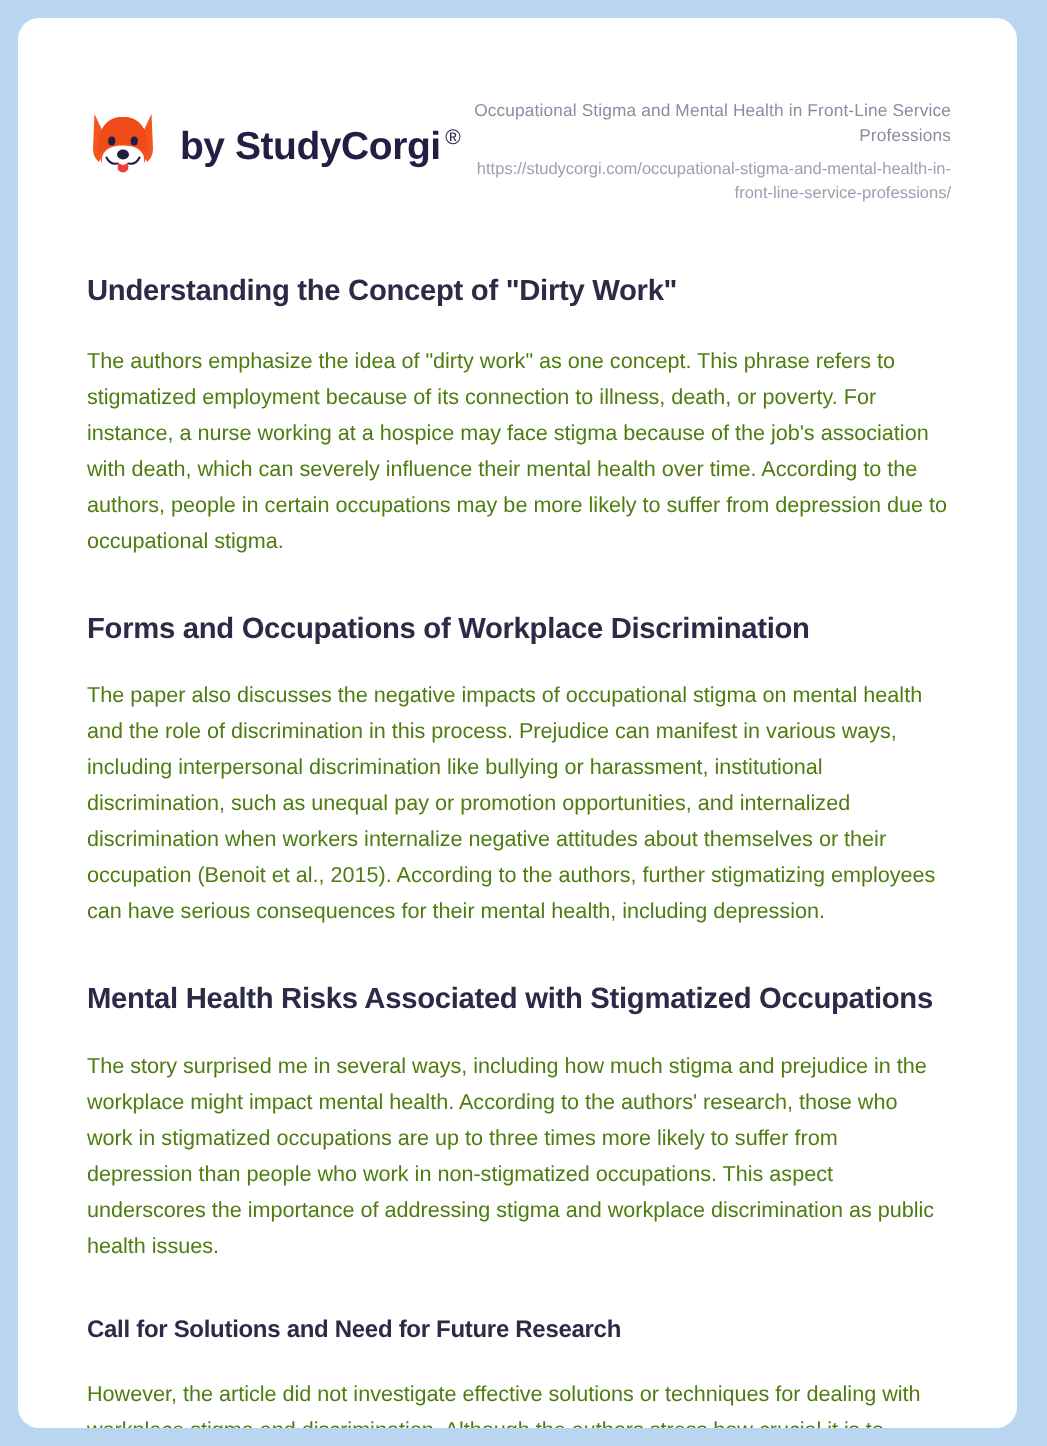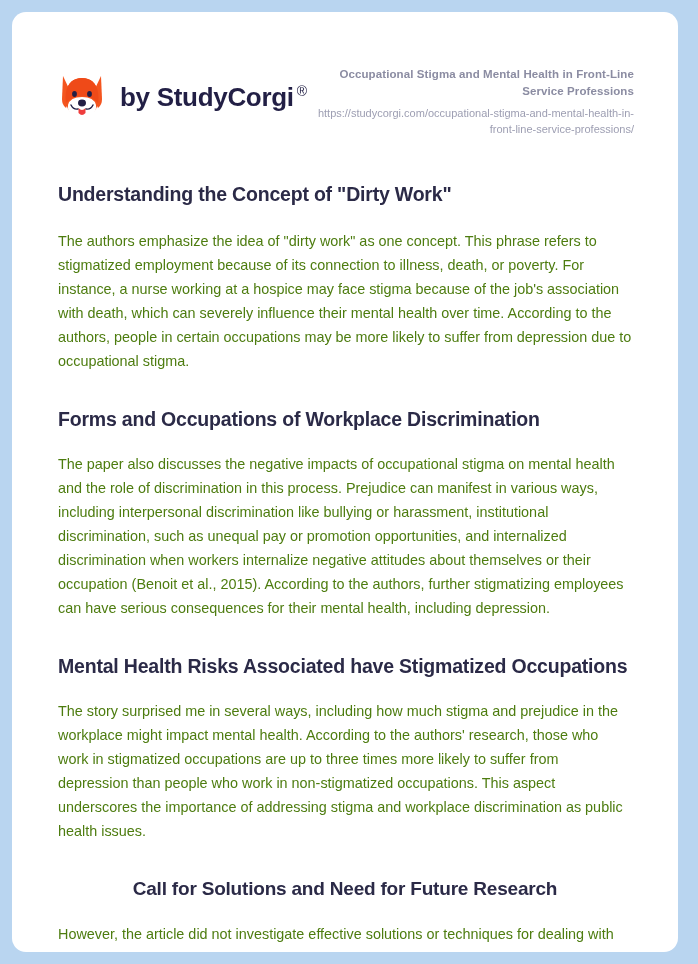--- a/index.html
+++ b/index.html
@@ -70,21 +70,21 @@
   }
 
   .header-meta {
     text-align: right;
     padding-top: 6px;
     max-width: 330px;
   }
 
   .header-title {
     font-size: 11.5px;
-    font-weight: bold;
+    font-weight: normal;
     color: #8b8ca2;
     line-height: 1.45;
     letter-spacing: 0.1px;
   }
 
   .header-url {
     font-size: 11px;
     font-weight: normal;
     color: #9d9eb2;
     line-height: 1.45;
@@ -102,21 +102,21 @@
 
   .section-heading {
     color: #2b2a47;
     font-weight: bold;
     letter-spacing: -0.2px;
     line-height: 1.3;
     margin-bottom: 20px;
   }
 
   .section-heading.h-lg { font-size: 19.5px; }
-  .section-heading.h-md { font-size: 19px; text-align: center; }
+  .section-heading.h-md { font-size: 16px; }
 
   .section-body {
     color: #4d7c0f;
     font-size: 14.4px;
     line-height: 24px;
     margin-bottom: 34px;
   }
 
   .section:first-child .section-heading { margin-bottom: 21px; }
 </style>
@@ -160,21 +160,21 @@
         <h2 class="section-heading h-lg">Understanding the Concept of "Dirty Work"</h2>
         <p class="section-body">The authors emphasize the idea of "dirty work" as one concept. This phrase refers to stigmatized employment because of its connection to illness, death, or poverty. For instance, a nurse working at a hospice may face stigma because of the job's association with death, which can severely influence their mental health over time. According to the authors, people in certain occupations may be more likely to suffer from depression due to occupational stigma.</p>
       </div>
 
       <div class="section">
         <h2 class="section-heading h-lg">Forms and Occupations of Workplace Discrimination</h2>
         <p class="section-body">The paper also discusses the negative impacts of occupational stigma on mental health and the role of discrimination in this process. Prejudice can manifest in various ways, including interpersonal discrimination like bullying or harassment, institutional discrimination, such as unequal pay or promotion opportunities, and internalized discrimination when workers internalize negative attitudes about themselves or their occupation (Benoit et al., 2015). According to the authors, further stigmatizing employees can have serious consequences for their mental health, including depression.</p>
       </div>
 
       <div class="section">
-        <h2 class="section-heading h-lg">Mental Health Risks Associated have Stigmatized Occupations</h2>
+        <h2 class="section-heading h-lg">Mental Health Risks Associated with Stigmatized Occupations</h2>
         <p class="section-body">The story surprised me in several ways, including how much stigma and prejudice in the workplace might impact mental health. According to the authors' research, those who work in stigmatized occupations are up to three times more likely to suffer from depression than people who work in non-stigmatized occupations. This aspect underscores the importance of addressing stigma and workplace discrimination as public health issues.</p>
       </div>
 
       <div class="section">
         <h2 class="section-heading h-md">Call for Solutions and Need for Future Research</h2>
         <p class="section-body">However, the article did not investigate effective solutions or techniques for dealing with workplace stigma and discrimination. Although the authors stress how crucial it is to lessen stigma and discrimination, they do not offer specific examples of how this</p>
       </div>
 
     </div>
 

